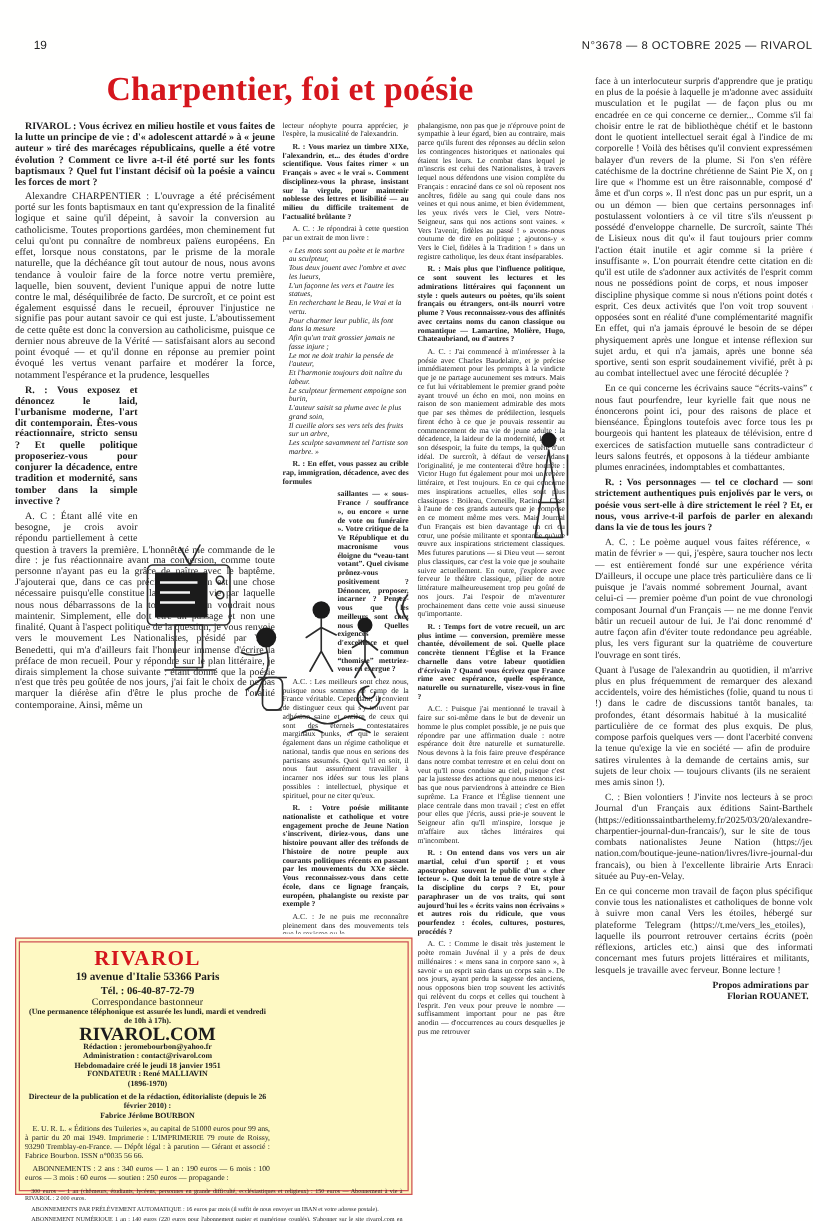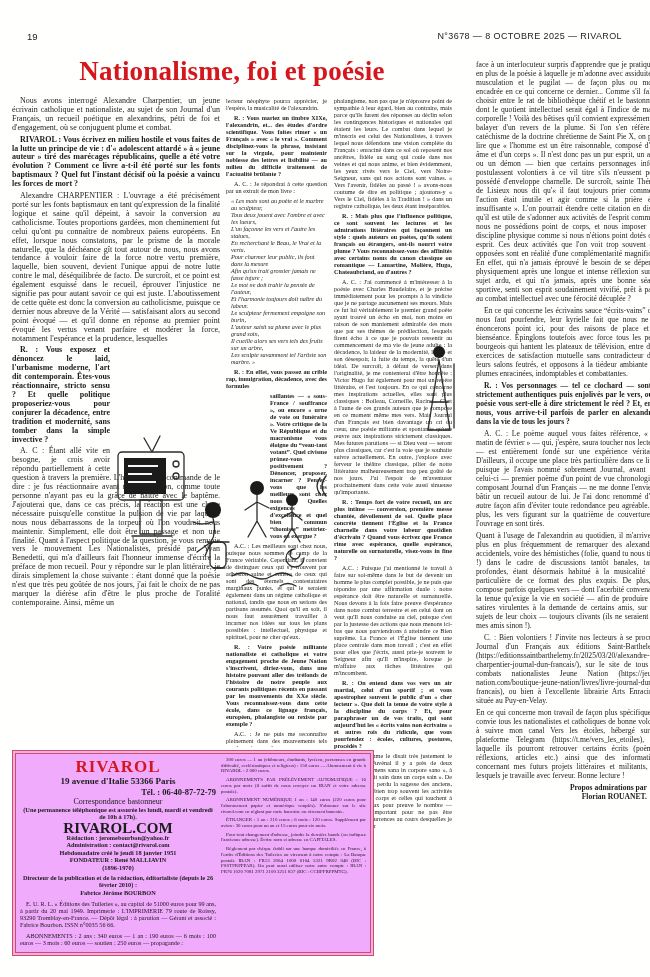--- a/index.html
+++ b/index.html
@@ -1,69 +1,68 @@
 <!DOCTYPE html>
 <html lang="fr"><head>
 <meta charset="utf-8">
 <style>
   * { margin:0; padding:0; box-sizing:border-box; }
   html,body { width:650px; height:977px; background:#ffffff; }
   .page { position:relative; width:650px; height:977px; background:#fffffe; overflow:hidden;
           font-family:"Liberation Serif", serif; color:#1c1c1c; }
   .hdr-num { position:absolute; left:27px; top:31px; font-family:"Liberation Sans",sans-serif;
              font-size:9.5px; color:#222; }
-  .hdr-issue { position:absolute; right:28px; top:31px; font-family:"Liberation Sans",sans-serif;
+  .hdr-issue { position:absolute; right:0; top:31px; font-family:"Liberation Sans",sans-serif;
              font-size:9px; letter-spacing:.4px; color:#222; }
   .headline { position:absolute; left:12px; top:56px; width:440px; text-align:center;
               font-size:27px; font-weight:bold; color:#d5161d; letter-spacing:.2px; }
   .col { position:absolute; text-align:justify; overflow:hidden; }
   .col p.para { margin:0 0 3px 0; text-indent:8px; }
   .col p.cont { text-indent:0; }
   .col p.q { font-weight:bold; }
   .col p.verse { font-style:italic; text-indent:0; white-space:pre-line; text-align:left;
                  padding-left:5px; }
   .col p.sig { font-weight:bold; text-align:right; text-indent:0; padding-right:14px; }
   .col1 { left:12px;  top:97px; width:208px; height:650px; font-size:8px;   line-height:8.9px; }
   .col2a{ left:226px; top:97px; width:101px; height:650px; font-size:6.2px; line-height:7px; }
   .col2b{ left:334px; top:97px; width:118px; height:866px; font-size:6.2px; line-height:7px; }
   .col3 { left:476px; top:60px; width:185px; height:903px; font-size:7.6px; line-height:9px; }
   .spacer-right { float:right; margin:1px 0 2px 4px; }
   .spacer-left  { float:left;  margin:1px 4px 2px 0; }
   .cartoon { position:absolute; left:92px; top:418px; width:240px; height:180px; }
   .cartoon2 { position:absolute; left:418px; top:342px; width:44px; height:92px; }
-  .mastbox { position:absolute; left:12px; top:750px; width:362px; height:206px;
-             border:4px double #cf5156; background:#f0abfc; display:flex; padding:3px 4px; gap:5px; }
+  .mastbox { position:absolute; left:12px; top:750px; width:318px; height:206px;
+             border:4px double #cf5156; background:#fef9c3; display:flex; padding:3px 4px; gap:5px;flex-direction:column; }
   .mast-a { width:196px; text-align:center; }
   .mast-b { flex:1; font-size:4.9px; line-height:5.7px; text-align:justify; }
   .mast-b p.para { margin:0 0 3px 0; text-indent:5px; }
   .mast-a p.para { margin:0; }
   .mast-title { font-size:17px; font-weight:bold; color:#d5161d; letter-spacing:1px; line-height:19px; }
   .mast-addr  { font-size:9px; font-weight:bold; line-height:11px; }
-  .mast-tel   { font-size:8.5px; font-weight:bold; line-height:10px;text-align:right; }
+  .mast-tel   { font-size:8.5px; font-weight:bold; line-height:10px; }
   .mast-line  { font-size:8px; line-height:9px; }
   .mast-note  { font-size:6.3px; font-weight:bold; line-height:7px; }
   .mast-site  { font-size:15px; font-weight:bold; line-height:12px; margin-top:2px !important; }
   .mast-line2 { font-size:6.3px; font-weight:bold; line-height:7.4px; }
   .mast-gap   { margin-top:3px !important; }
   .mast-fine  { font-size:6.2px; line-height:7px; text-align:justify; text-indent:6px; margin-top:4px !important; }
   svg .ln { fill:none; stroke:#2c2c2c; stroke-width:1.3; stroke-linecap:round; stroke-linejoin:round; }
   svg .fill { fill:#1b1b1b; stroke:none; }
 </style>
 </head>
 <body>
 
 <div class="page">
 
   <div class="hdr-num">19</div>
   <div class="hdr-issue">N°3678 — 8 OCTOBRE 2025 — RIVAROL</div>
 
-  <h1 class="headline">Nationalisme, foi et poésie</h1>
+  <h1 class="headline">Charpentier, foi et poésie</h1>
 
   <div class="col col1">
-      <p class="para intro">Nous avons interrogé Alexandre Charpentier, un jeune écrivain catholique et nationaliste, au sujet de son Journal d'un Français, un recueil poétique en alexandrins, pétri de foi et d'engagement, où se conjuguent plume et combat.</p>
       <p class="para q">RIVAROL : Vous écrivez en milieu hostile et vous faites de la lutte un principe de vie : d'« adolescent attardé » à « jeune auteur » tiré des marécages républicains, quelle a été votre évolution ? Comment ce livre a-t-il été porté sur les fonts baptismaux ? Quel fut l'instant décisif où la poésie a vaincu les forces de mort ?</p>
       <p class="para a">Alexandre CHARPENTIER : L'ouvrage a été précisément porté sur les fonts baptismaux en tant qu'expression de la finalité logique et saine qu'il dépeint, à savoir la conversion au catholicisme. Toutes proportions gardées, mon cheminement fut celui qu'ont pu connaître de nombreux païens européens. En effet, lorsque nous constatons, par le prisme de la morale naturelle, que la déchéance gît tout autour de nous, nous avons tendance à vouloir faire de la force notre vertu première, laquelle, bien souvent, devient l'unique appui de notre lutte contre le mal, déséquilibrée de facto. De surcroît, et ce point est également esquissé dans le recueil, éprouver l'injustice ne signifie pas pour autant savoir ce qui est juste. L'aboutissement de cette quête est donc la conversion au catholicisme, puisque ce dernier nous abreuve de la Vérité — satisfaisant alors au second point évoqué — et qu'il donne en réponse au premier point évoqué les vertus venant parfaire et modérer la force, notamment l'espérance et la prudence, lesquelles</p>
       <div class="spacer-right" style="width: 106px; height: 116px;"></div>
       <p class="para q">R. : Vous exposez et dénoncez le laid, l'urbanisme moderne, l'art dit contemporain. Êtes-vous réactionnaire, stricto sensu ? Et quelle politique proposeriez-vous pour conjurer la décadence, entre tradition et modernité, sans tomber dans la simple invective ?</p>
       <p class="para a">A. C : Étant allé vite en besogne, je crois avoir répondu partiellement à cette question à travers la première. L'honnêteté me commande de le dire : je fus réactionnaire avant ma conversion, comme toute personne n'ayant pas eu la grâce de naître avec le baptême. J'ajouterai que, dans ce cas précis, la réaction est une chose nécessaire puisqu'elle constitue la pulsion de vie par laquelle nous nous débarrassons de la torpeur où l'on voudrait nous maintenir. Simplement, elle doit être un passage et non une finalité. Quant à l'aspect politique de la question, je vous renvoie vers le mouvement Les Nationalistes, présidé par Yvan Benedetti, qui m'a d'ailleurs fait l'honneur immense d'écrire la préface de mon recueil. Pour y répondre sur le plan littéraire, je dirais simplement la chose suivante : étant donné que la poésie n'est que très peu goûtée de nos jours, j'ai fait le choix de ne pas marquer la diérèse afin d'être le plus proche de l'oralité contemporaine. Ainsi, même un</p>
     </div>
   <div class="col col2a">
       <p class="para a cont">lecteur néophyte pourra apprécier, je l'espère, la musicalité de l'alexandrin.</p>
       <p class="para q">R. : Vous mariez un timbre XIXe, l'alexandrin, et... des études d'ordre scientifique. Vous faites rimer « un Français » avec « le vrai ». Comment disciplinez-vous la phrase, insistant sur la virgule, pour maintenir noblesse des lettres et lisibilité — au milieu du difficile traitement de l'actualité brûlante ?</p>
       <p class="para a">A. C. : Je répondrai à cette question par un extrait de mon livre :</p>

